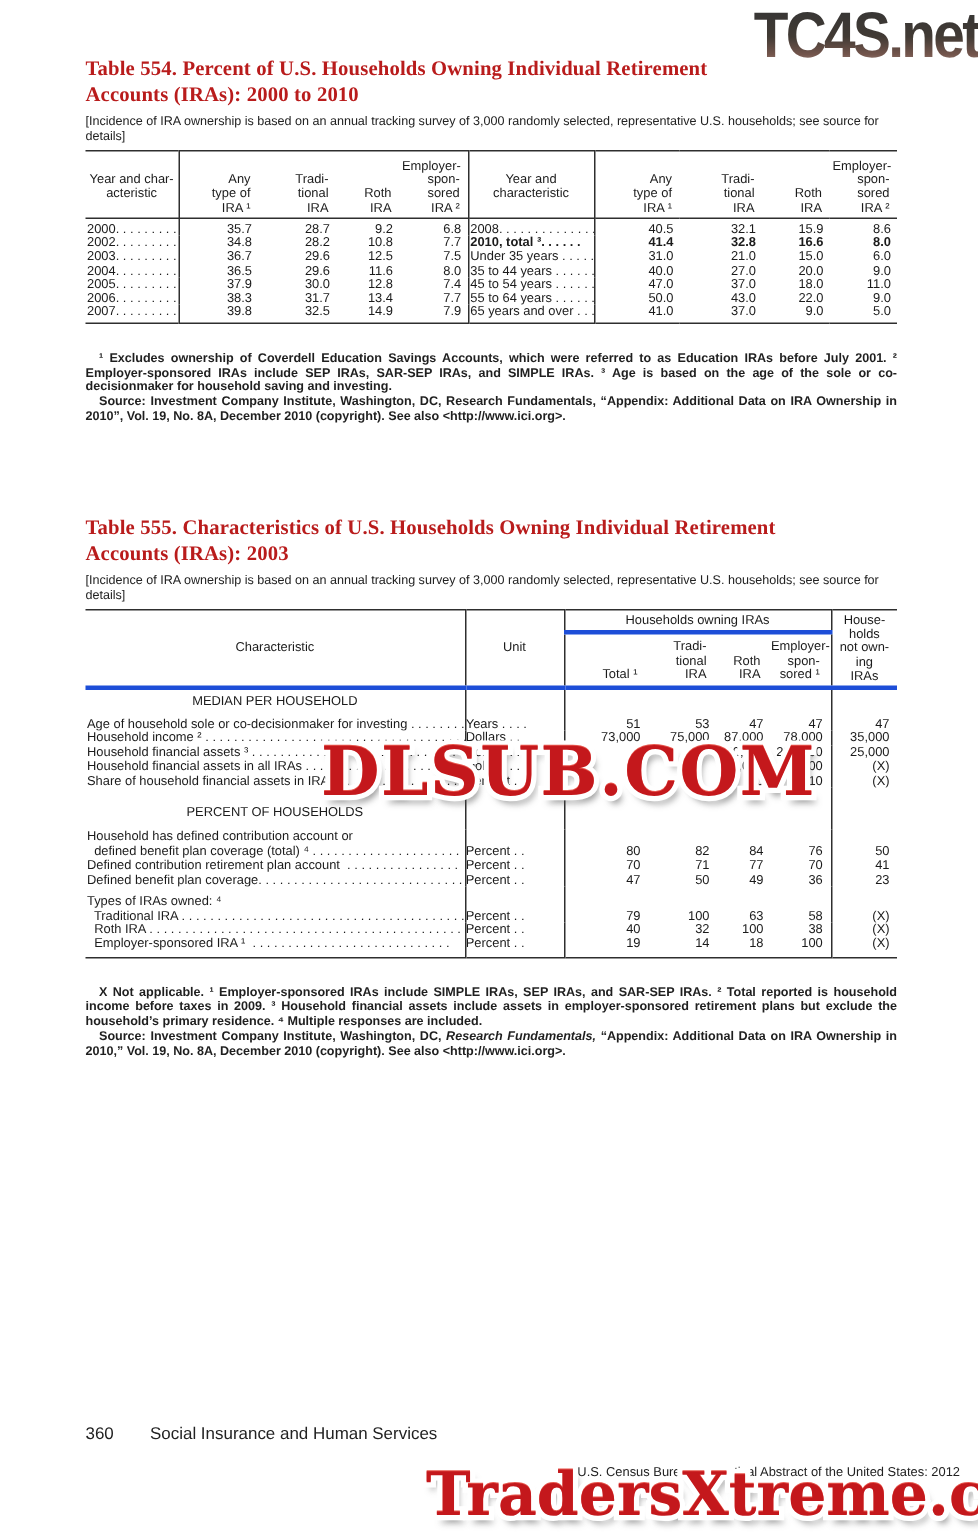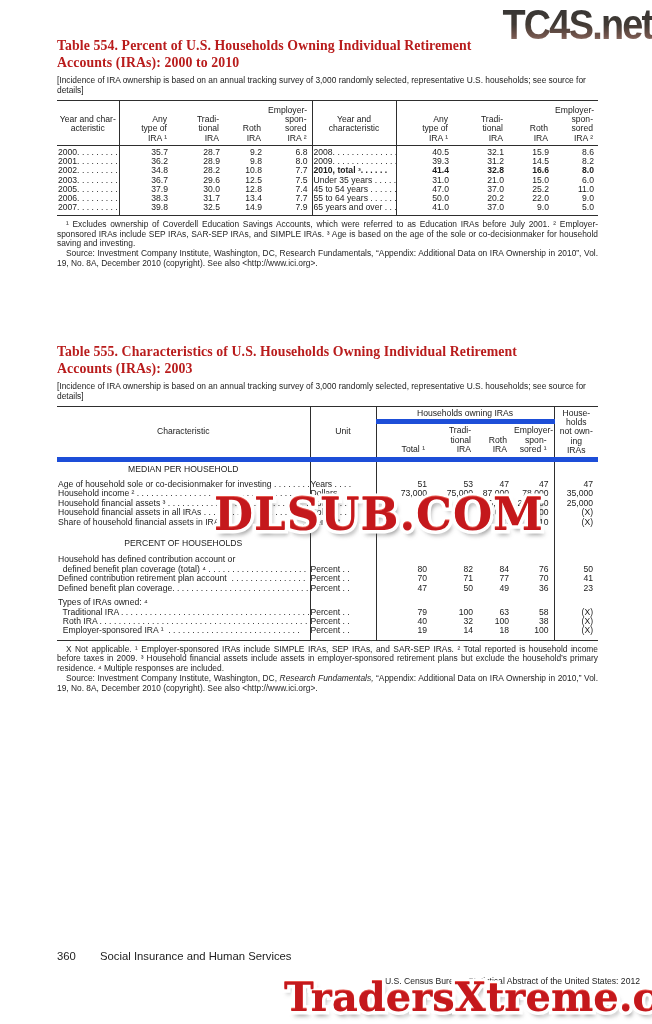--- a/index.html
+++ b/index.html
@@ -37,36 +37,36 @@
 
   #t554 thead th{vertical-align:bottom;border-bottom:1px solid #2e2e2e;padding:5px 2px 2px;}
   #t554 thead th.ylab{vertical-align:middle;text-align:center;}
   #t554 thead th.colh{text-align:right;padding-right:5px;}
   #t554 td.num{text-align:right;padding-right:4px;}
   #t554 td.lbl{text-align:left;}
   #t554 tbody tr:first-child td{padding-top:2px;}
   #t554 tbody tr:last-child td{padding-bottom:3px;}
   .b{font-weight:bold;}
 
-  #t555 thead th{border-bottom:5px solid #1d4ed8;}
+  #t555 thead th{border-bottom:3px solid #1d4ed8;}
   #t555 th.charh,#t555 th.unith{vertical-align:middle;text-align:center;}
   #t555 th.spanner{text-align:center;padding:2px 0 1px;}
   #t555 th.subh{vertical-align:bottom;text-align:right;padding:1px 7px 2px 0;}
   #t555 th.notown{vertical-align:top;text-align:center;padding-top:2px;line-height:9.4px;}
   #t555 td{line-height:9.4px;vertical-align:bottom;}
   #t555 td.char{text-align:left;}
   #t555 td.unit{text-align:left;padding-left:0;}
   #t555 td.num{text-align:right;padding-right:5px;}
   #t555 td.sec{text-align:center;padding:3px 0 6px;font-size:8.6px;}
   #t555 tbody tr.sec2 td.sec{padding-top:12px;padding-bottom:7px;}
   #t555 td.grp{text-align:left;padding-top:5px;}
   #t555 tbody tr:last-child td{padding-bottom:4px;}
 
   
-  .fn{margin:4px 0 0;font-size:8.4px;line-height:9.7px;text-align:justify;color:#1f1f1f;}
+  .fn{margin:18px 0 0;font-size:8.4px;line-height:9.7px;text-align:justify;color:#1f1f1f;font-weight:bold;}
   .fn .para{display:block;text-indent:9px;}
   .it{font-style:italic;}
 
   
   .pagefoot{position:absolute;left:57px;top:950px;font-size:11.3px;color:#222;z-index:1;}
   .pagefoot .pgnum{margin-right:21px;}
   .credit{position:absolute;right:12px;top:976px;font-size:8.6px;color:#222;z-index:1;text-align:right;}
 </style>
 </head>
 <body>
@@ -131,32 +131,20 @@
             <td class="num">28.7</td>
             <td class="num">9.2</td>
             <td class="num br">6.8</td>
             <td class="lbl br">2008. . . . . . . . . . . . . .</td>
             <td class="num">40.5</td>
             <td class="num">32.1</td>
             <td class="num">15.9</td>
             <td class="num">8.6</td>
           </tr>
           <tr>
-            <td class="lbl br">2001. . . . . . . . .</td>
-            <td class="num">36.2</td>
-            <td class="num">28.9</td>
-            <td class="num">9.8</td>
-            <td class="num br">8.0</td>
-            <td class="lbl br">2009. . . . . . . . . . . . . .</td>
-            <td class="num">39.3</td>
-            <td class="num">31.2</td>
-            <td class="num">14.5</td>
-            <td class="num">8.2</td>
-          </tr>
-          <tr>
             <td class="lbl br">2002. . . . . . . . .</td>
             <td class="num">34.8</td>
             <td class="num">28.2</td>
             <td class="num">10.8</td>
             <td class="num br">7.7</td>
             <td class="lbl br b">2010, total ³. . . . . .</td>
             <td class="num b">41.4</td>
             <td class="num b">32.8</td>
             <td class="num b">16.6</td>
             <td class="num b">8.0</td>
@@ -167,40 +155,52 @@
             <td class="num">29.6</td>
             <td class="num">12.5</td>
             <td class="num br">7.5</td>
             <td class="lbl br">Under 35 years . . . . .</td>
             <td class="num">31.0</td>
             <td class="num">21.0</td>
             <td class="num">15.0</td>
             <td class="num">6.0</td>
           </tr>
           <tr>
+            <td class="lbl br">2004. . . . . . . . .</td>
+            <td class="num">36.5</td>
+            <td class="num">29.6</td>
+            <td class="num">11.6</td>
+            <td class="num br">8.0</td>
+            <td class="lbl br">35 to 44 years . . . . . .</td>
+            <td class="num">40.0</td>
+            <td class="num">27.0</td>
+            <td class="num">20.0</td>
+            <td class="num">9.0</td>
+          </tr>
+          <tr>
             <td class="lbl br">2005. . . . . . . . .</td>
             <td class="num">37.9</td>
             <td class="num">30.0</td>
             <td class="num">12.8</td>
             <td class="num br">7.4</td>
             <td class="lbl br">45 to 54 years . . . . . .</td>
             <td class="num">47.0</td>
             <td class="num">37.0</td>
-            <td class="num">25.2</td>
+            <td class="num">18.0</td>
             <td class="num">11.0</td>
           </tr>
           <tr>
             <td class="lbl br">2006. . . . . . . . .</td>
             <td class="num">38.3</td>
             <td class="num">31.7</td>
             <td class="num">13.4</td>
             <td class="num br">7.7</td>
             <td class="lbl br">55 to 64 years . . . . . .</td>
             <td class="num">50.0</td>
-            <td class="num">20.2</td>
+            <td class="num">43.0</td>
             <td class="num">22.0</td>
             <td class="num">9.0</td>
           </tr>
           <tr>
             <td class="lbl br">2007. . . . . . . . .</td>
             <td class="num">39.8</td>
             <td class="num">32.5</td>
             <td class="num">14.9</td>
             <td class="num br">7.9</td>
             <td class="lbl br">65 years and over . . .</td>

